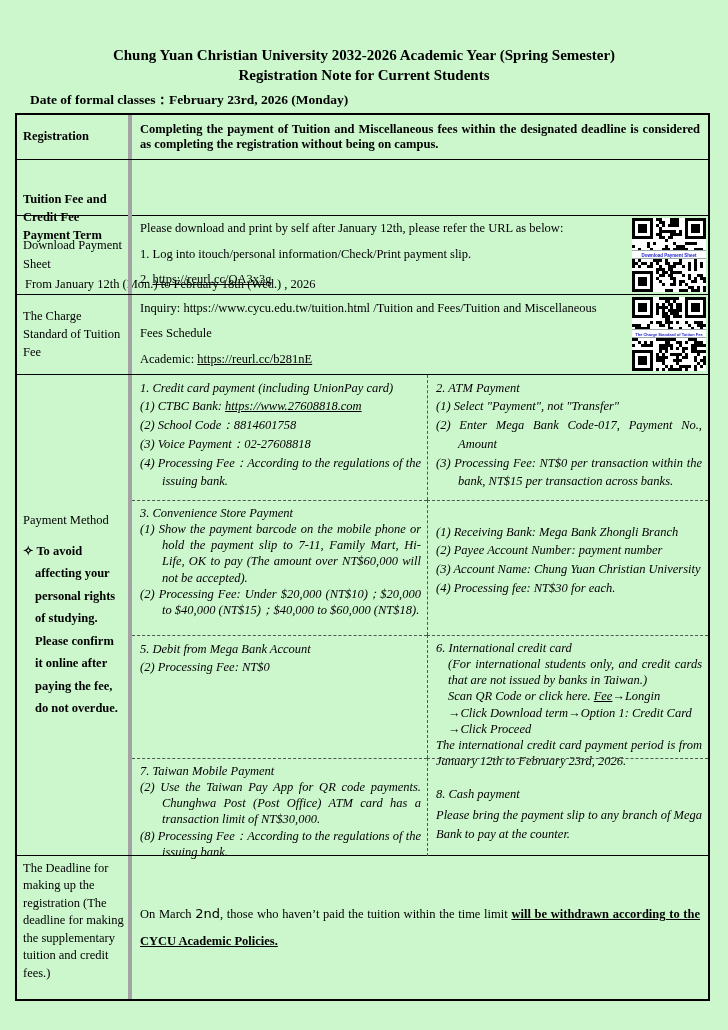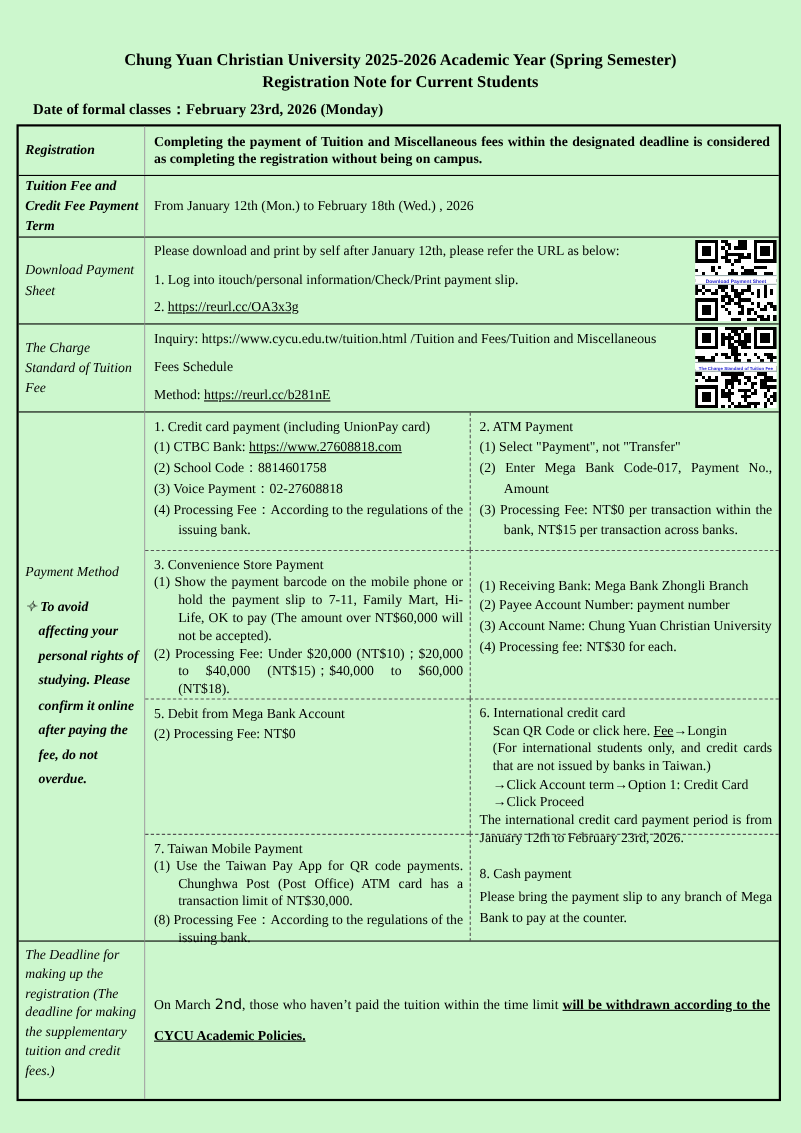--- a/index.html
+++ b/index.html
@@ -10,30 +10,29 @@
     font-family:"Liberation Serif","DejaVu Serif",serif;
     font-size:12.5px; overflow:hidden;
   }
   .doc-title { padding-top:45px; text-align:center; font-weight:bold; font-size:15px; line-height:1.35; }
   .date-line { margin:5px 14px 4px 30px; font-weight:bold; font-size:13.5px; }
 
   .tbl { margin-left:15px; width:695px; border:2px solid #000; background:#ccf7cd; }
   .trow { display:flex; width:100%; }
   .trow + .trow { border-top:1px solid #000; }
   .lbl {
-    width:115px; flex:0 0 115px; border-right:1px solid #a3a3a3;
+    width:115px; flex:0 0 115px; border-right:4px solid #a3a3a3;
     padding:3px 4px 3px 6px; display:flex; flex-direction:column; justify-content:center;
     line-height:1.45;
-    font-style:italic;
   }
   .lbl.top { justify-content:flex-start; padding-top:4px; line-height:1.4; }
   .lbl.bold { font-weight:bold; }
   .cnt { flex:1; padding:2px 8px; display:flex; flex-direction:column; justify-content:center; }
 
-  .r1 { height:44px; } .r2 { height:56px; } .r3 { height:79px; } .r4 { height:80px; }
+  .r1 { height:44px; } .r2 { height:56px;flex-direction:column; } .r3 { height:79px; } .r4 { height:80px; }
   .r5 { height:481px; } .r6 { height:144px; }
 
   .justify { text-align:justify; }
   .bold { font-weight:bold; }
   .u { text-decoration:underline; color:inherit; }
   .lh20 { line-height:2.05; }
 
   .with-qr { flex-direction:row; align-items:center; padding-right:2px;gap:28px; }
   .with-qr .txt { flex:1; padding-right:6px; }
   .qr { position:relative; width:74px; height:74px; background:#fff; flex:0 0 74px; }
@@ -47,38 +46,39 @@
   .qr-band.small { font-size:4px; }
 
   .note-block { margin-top:8px; }
   .note-item { padding-left:12px; text-indent:-12px; font-weight:bold; line-height:1.8; }
   .pm-title { line-height:1.8; }
 
   .pgrid {
     flex:1; display:grid;
     grid-template-columns:295px 1fr;
     grid-template-rows:125px 135px 123px 98px;
+    font-style:italic;
   }
   .pcell { padding:4px 6px 2px 8px; line-height:1.5; text-align:justify; }
   .pcell.colR { border-left:1px dashed #555; }
   .pcell.rB, .pcell.rC, .pcell.rD { border-top:1px dashed #555; }
   .pcell.tight { line-height:1.3; }
   .pcell .item { padding-left:22px; text-indent:-22px; }
   .pcell .t { padding-left:12px; text-indent:-12px; }
   .indent-blk { padding-left:12px; }
   .pad-top { padding-top:22px; }
   .m8-body { margin-top:3px; }
 </style>
 </head>
 <body>
 
 <div class="page">
 
   <div class="doc-title">
-    <div>Chung Yuan Christian University 2025-2026 Academic Year (Spring Semester)</div>
+    <div>Chung Yuan Christian University 2032-2026 Academic Year (Spring Semester)</div>
     <div>Registration Note for Current Students</div>
   </div>
   <div class="date-line">Date of formal classes：February 23rd, 2026 (Monday)</div>
 
   <div class="tbl">
 
     <div class="trow r1">
       <div class="lbl bold">Registration</div>
       <div class="cnt">
         <div class="bold justify">Completing the payment of Tuition and Miscellaneous fees within the designated deadline is considered as completing the registration without being on campus.</div>
@@ -292,21 +292,21 @@
           <div class="qr-band">Download Payment Sheet</div>
         </div>
       </div>
     </div>
 
     <div class="trow r4">
       <div class="lbl">The Charge Standard of Tuition Fee</div>
       <div class="cnt with-qr">
         <div class="txt lh20">
           <div>Inquiry: https://www.cycu.edu.tw/tuition.html /Tuition and Fees/Tuition and Miscellaneous Fees Schedule</div>
-          <div><span>Method: </span><a class="u" href="#">https://reurl.cc/b281nE</a></div>
+          <div><span>Academic: </span><a class="u" href="#">https://reurl.cc/b281nE</a></div>
         </div>
         <div class="qr">
           <svg viewBox="0 0 25 25" xmlns="http://www.w3.org/2000/svg">
               <rect x="9" y="0" width="1" height="1" fill="#000"></rect>
               <rect x="10" y="0" width="1" height="1" fill="#000"></rect>
               <rect x="11" y="0" width="1" height="1" fill="#000"></rect>
               <rect x="12" y="0" width="1" height="1" fill="#000"></rect>
               <rect x="13" y="0" width="1" height="1" fill="#000"></rect>
               <rect x="14" y="0" width="1" height="1" fill="#000"></rect>
               <rect x="15" y="0" width="1" height="1" fill="#000"></rect>
@@ -568,31 +568,31 @@
         </div>
 
         <div class="pcell rC colL">
           <div class="t">5. Debit from Mega Bank Account</div>
           <div class="item">(2) Processing Fee: NT$0</div>
         </div>
 
         <div class="pcell rC colR tight">
           <div class="t">6. International credit card</div>
           <div class="indent-blk">
+            <div>(For international students only, and credit cards that are not issued by banks in Taiwan.)</div>
             <div><span>Scan QR Code or click here. </span><a class="u" href="#">Fee</a><span>→Longin</span></div>
-            <div>(For international students only, and credit cards that are not issued by banks in Taiwan.)</div>
-            <div>→Click Account term→Option 1: Credit Card</div>
+            <div>→Click Download term→Option 1: Credit Card</div>
             <div>→Click Proceed</div>
           </div>
           <div>The international credit card payment period is from January 12th to February 23rd, 2026.</div>
         </div>
 
         <div class="pcell rD colL tight">
           <div class="t">7. Taiwan Mobile Payment</div>
-          <div class="item">(1) Use the Taiwan Pay App for QR code payments. Chunghwa Post (Post Office) ATM card has a transaction limit of NT$30,000.</div>
+          <div class="item">(2) Use the Taiwan Pay App for QR code payments. Chunghwa Post (Post Office) ATM card has a transaction limit of NT$30,000.</div>
           <div class="item">(8) Processing Fee：According to the regulations of the issuing bank.</div>
         </div>
 
         <div class="pcell rD colR">
           <div class="t pad-top">8. Cash payment</div>
           <div class="m8-body">Please bring the payment slip to any branch of Mega Bank to pay at the counter.</div>
         </div>
 
       </div>
     </div>

